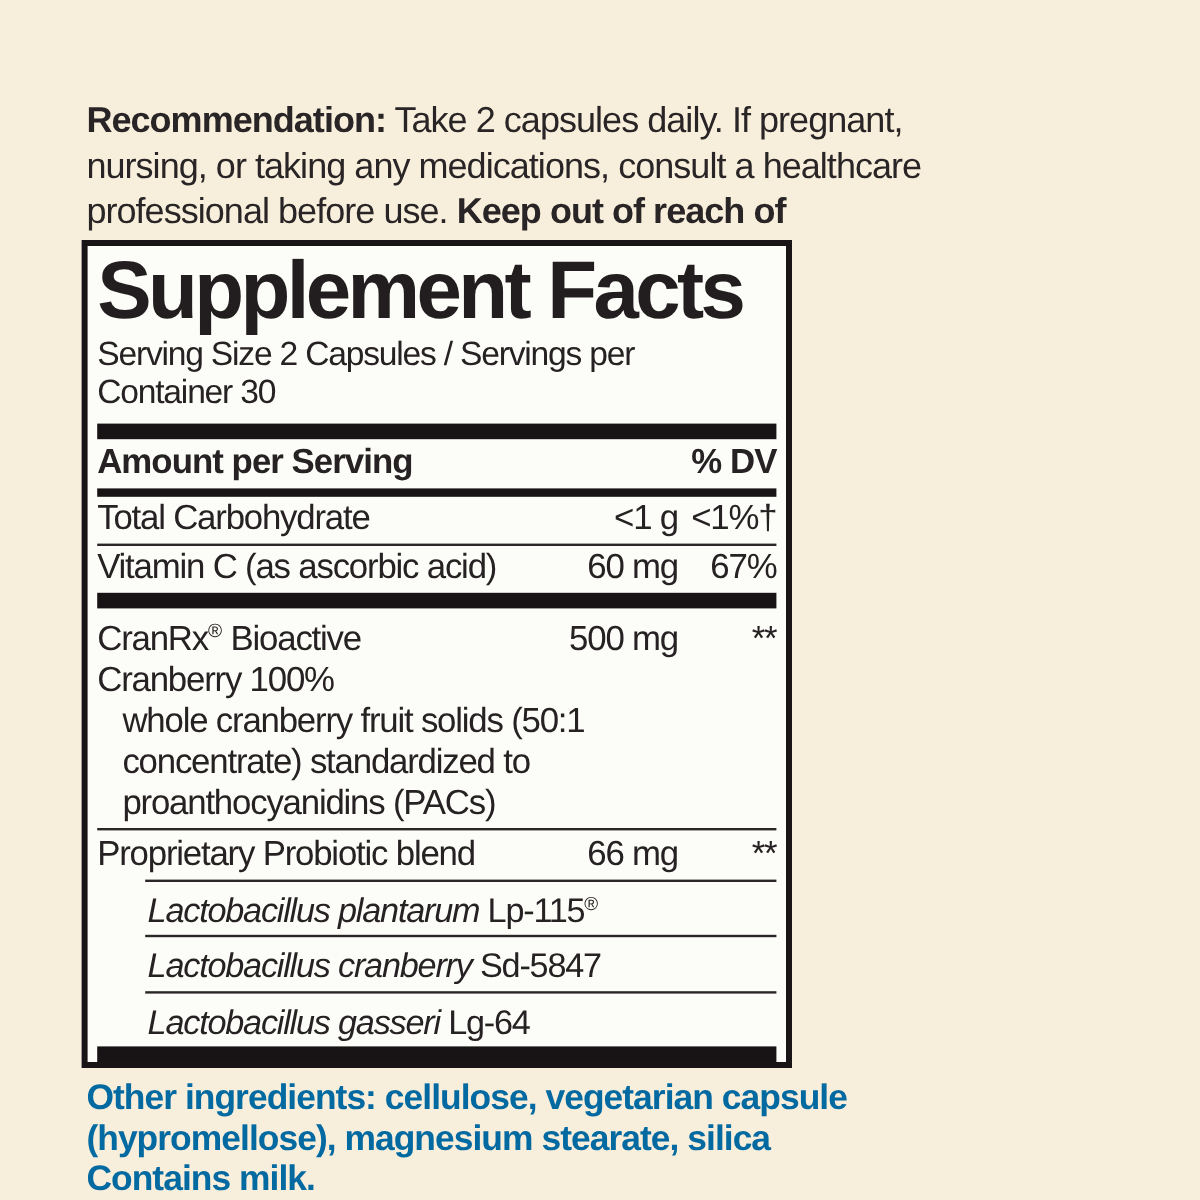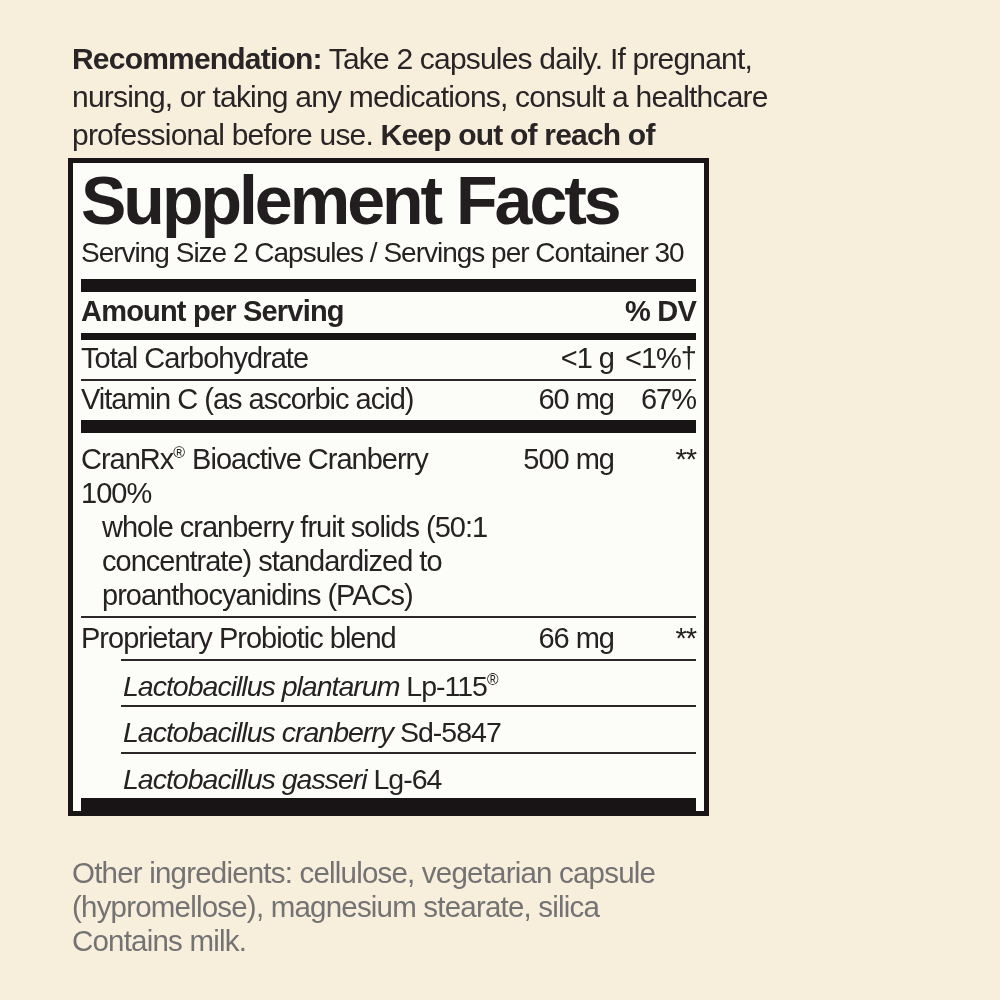--- a/index.html
+++ b/index.html
@@ -4,34 +4,34 @@
 <style>
   * { margin:0; padding:0; box-sizing:border-box; }
   html,body { width:1000px; height:1000px; }
   body {
     background:#f7eedb;
     font-family:"Liberation Sans", sans-serif;
     color:#262122;
     position:relative;
     overflow:hidden;
   }
-  .canvas { position:absolute; inset:0; }
+  .canvas { position:absolute; inset:0;margin-top:42px; }
 
   
   .recommendation {
     position:absolute; left:72px; top:40px; width:700px;
     font-size:30px; line-height:38px; letter-spacing:-0.8px;
     color:#29242                                5;
   }
   .recommendation { color:#292425; }
   .recommendation .b { font-weight:bold; }
 
   
   .panel {
-    position:absolute; left:68px; top:158px; width:641px;
+    position:absolute; left:68px; top:158px; width:592px;
     background:#fcfcf9;
     border:5px solid #191415;
     padding:2px 8px 0 8px;
   }
   .title {
     font-size:68px; font-weight:bold; letter-spacing:-3px;
     line-height:70px; white-space:nowrap;
     color:#221d1e;
   }
   .serving {
@@ -87,21 +87,22 @@
     position:absolute; left:730px; top:762px; width:210px;
     font-size:17.5px; line-height:22.5px; letter-spacing:-0.2px;
     color:#453f3a;
   }
   .sidenote sup.reg { font-size:60%; }
 
   
   .bottom {
     position:absolute; left:72px; top:856px; width:700px;
     font-size:29.5px; line-height:34px; letter-spacing:-0.8px;
-    color:#737373;
+    color:#0369a1;
+    font-weight:bold;
   }
 </style>
 </head>
 <body>
 
 <div class="canvas">
 
   <div class="recommendation">
     <div><span class="b">Recommendation:</span><span> Take 2 capsules daily. If pregnant,</span></div>
     <div>nursing, or taking any medications, consult a healthcare</div>

